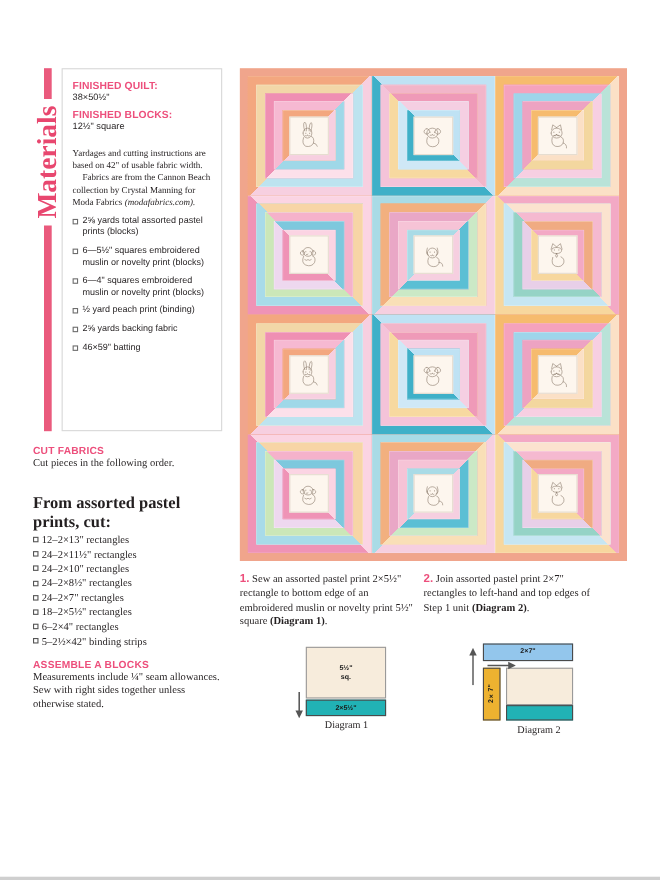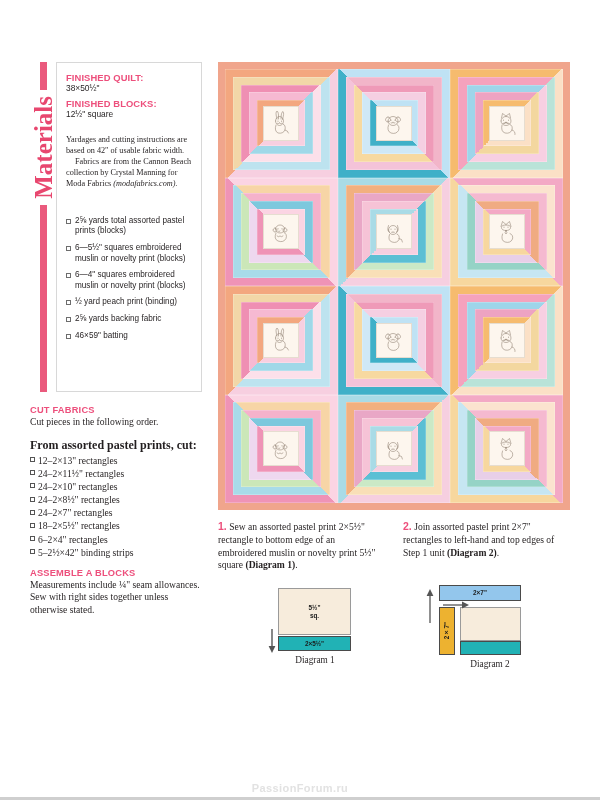--- a/index.html
+++ b/index.html
@@ -43,37 +43,37 @@
     font-family:"Liberation Sans", sans-serif; font-size:8.4px;
     color:#231f20; margin-bottom:5px; line-height:1.25;
   }
   .mat-sub.tight { margin-bottom:4px; }
   .mat-para {
     font-family:Liberation Serif, serif; font-size:8.2px;
     line-height:1.33; color:#231f20; margin-top:16px;
   }
   .mat-para .ind { display:block; text-indent:9px; }
   .mat-para i { font-style:italic; }
-  .mat-list { margin-top:26px; }
+  .mat-list { margin-top:6px; }
   .mat-item {
     font-family:"Liberation Sans", sans-serif; font-size:8.2px;
     line-height:1.3; color:#231f20;
     display:flex; gap:4px; margin-bottom:6px;
   }
   .cbox { flex:0 0 auto; width:5px; height:5px; border:0.8px solid #6d6d6d; margin-top:3px; }
   .mat-item .txt { flex:1; }
 
   
   .lcol { position:absolute; left:30px; top:405px; width:175px; }
   .sec-head {
     font-family:"Liberation Sans", sans-serif; font-weight:bold;
     color:#ed4f7c; font-size:9.3px; letter-spacing:0.2px; margin-bottom:1px;
   }
   .body-txt { font-size:9.6px; line-height:1.32; color:#231f20; }
-  .sub-head { font-weight:bold; font-size:12px; margin-top:9px; margin-bottom:1px; }
+  .sub-head { font-weight:bold; font-size:15px; margin-top:21px; margin-bottom:1px; }
   .cut-item { font-size:9.6px; line-height:1.37; display:flex; gap:3px; }
   .cut-item .cbox2 { flex:0 0 auto; width:5px; height:5px; border:0.8px solid #555; margin-top:3.5px; }
   .gap { height:9px; }
   .ind-p { text-indent:10px; }
 
   
   .photo {
     position:absolute; left:218px; top:62px; width:352px; height:448px;
     overflow:hidden; background:#f6c9b3;
   }
@@ -86,21 +86,21 @@
   .blk { position:relative; overflow:hidden; }
   .ring { position:absolute; }
   .ctr {
     position:absolute; background:#fdf6ee; border:1px solid #e6ddd0;
     display:flex; align-items:center; justify-content:center;
   }
   .ctr svg { opacity:.78; }
 
   
   .rcol { position:absolute; left:218px; top:520px; width:352px;
-          display:flex; gap:18px; }
+          display:flex; }
   .rstep { width:167px; font-size:9.6px; line-height:1.33; }
   .stepnum { color:#ed4f7c; font-weight:bold; font-family:"Liberation Sans", sans-serif; font-size:10.5px; }
   .rstep b { font-weight:bold; }
 
   
   .dia-wrap { position:absolute; left:220px; top:585px; width:352px; height:90px; }
   .dia { position:absolute; }
   .dlabel {
     position:absolute; font-family:"Liberation Serif", serif;
     font-size:9.3px; text-align:center; width:100%; color:#231f20;
@@ -506,16 +506,15 @@
         <polygon points="4,0 0.6,7 7.4,7" fill="#555"></polygon>
       </svg>
       <svg style="position:absolute; left:28px; top:16px;" width="26" height="8">
         <line x1="0" y1="4" x2="21" y2="4" stroke="#555" stroke-width="1.3"></line>
         <polygon points="26,4 19,0.6 19,7.4" fill="#555"></polygon>
       </svg>
       <div class="dlabel" style="left:0; top:74px;">Diagram 2</div>
     </div>
   </div>
 
-  <div class="wm">PassionForum.ru</div>
   <div class="bottomrule"></div>
 
 </div>
 
 </body></html>

